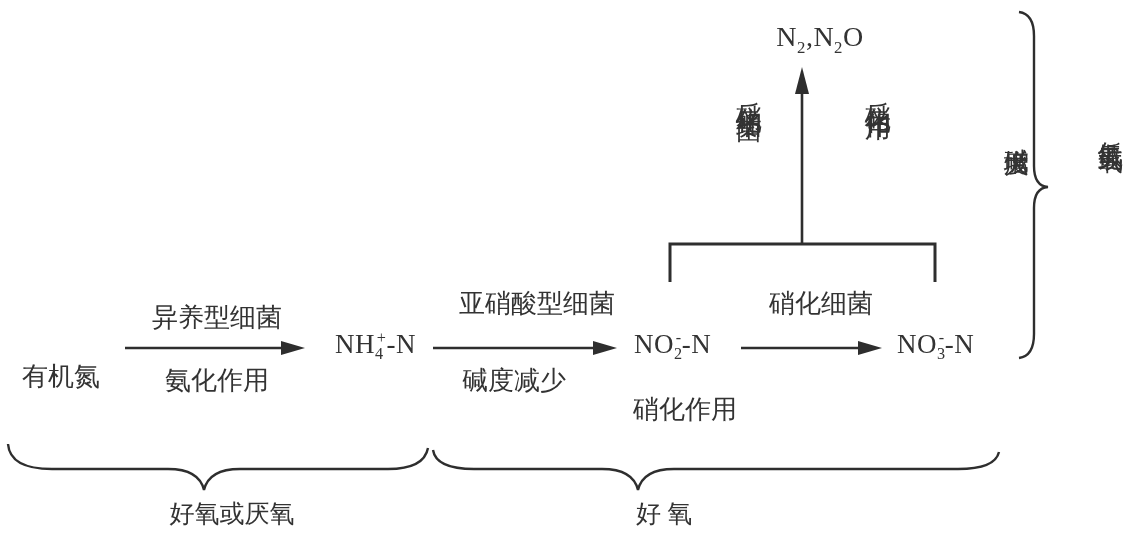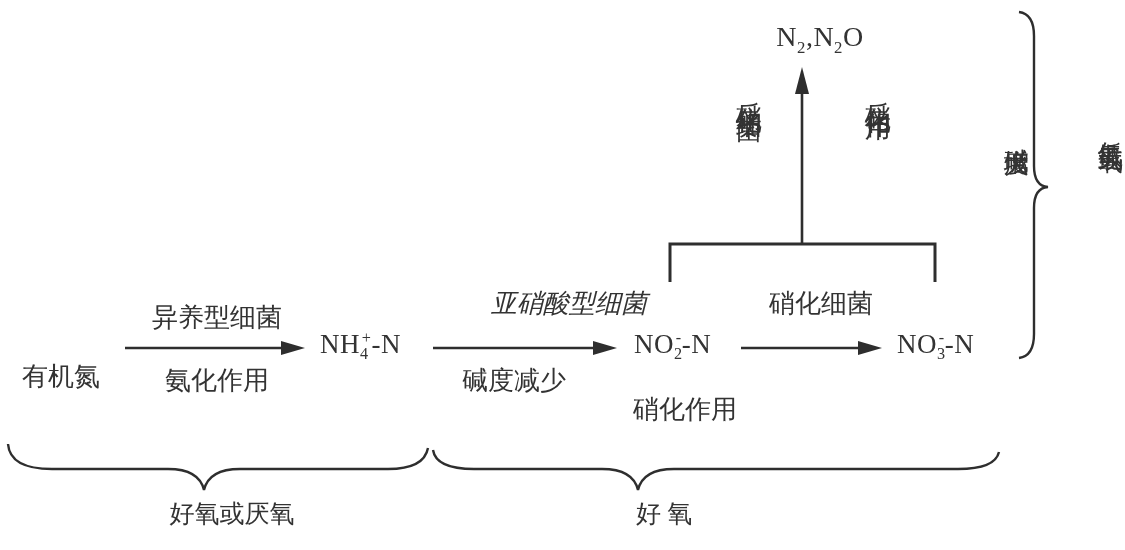--- a/index.html
+++ b/index.html
@@ -63,25 +63,25 @@
     <path d="M 8,444 Q 10,469 52,469 L 168,469 Q 199,469 204,490 Q 209,469 240,469 L 388,469 Q 424,469 428,448" fill="none" stroke="#2e2e2e" stroke-width="2.4"></path>
 
     <path d="M 433,450 Q 436,469 474,469 L 602,469 Q 633,469 638,490 Q 643,469 674,469 L 958,469 Q 995,469 999,452" fill="none" stroke="#2e2e2e" stroke-width="2.4"></path>
   </svg>
 
   <div class="t cn" style="left:22px; top:331px;margin-top:32px;">有机氮</div>
 
   <div class="t cn center" style="left:217px; top:304px;">异养型细菌</div>
   <div class="t cn center" style="left:217px; top:367px;">氨化作用</div>
 
-  <div class="t formula" style="left:320px; top:330px;">
+  <div class="t formula" style="left:335px; top:330px;">
     <span>NH</span><sub>4</sub><sup class="tight">+</sup><span>-N</span>
   </div>
 
-  <div class="t cn center" style="left:569px; top:290px;font-style:italic;">亚硝酸型细菌</div>
+  <div class="t cn center" style="left:537px; top:290px;">亚硝酸型细菌</div>
   <div class="t cn center" style="left:514px; top:367px;">碱度减少</div>
 
   <div class="t formula" style="left:634px; top:330px;">
     <span>NO</span><sub>2</sub><sup class="tight">-</sup><span>-N</span>
   </div>
 
   <div class="t cn center" style="left:821px; top:290px;">硝化细菌</div>
 
   <div class="t formula" style="left:897px; top:330px;">
     <span>NO</span><sub>3</sub><sup class="tight">-</sup><span>-N</span>

